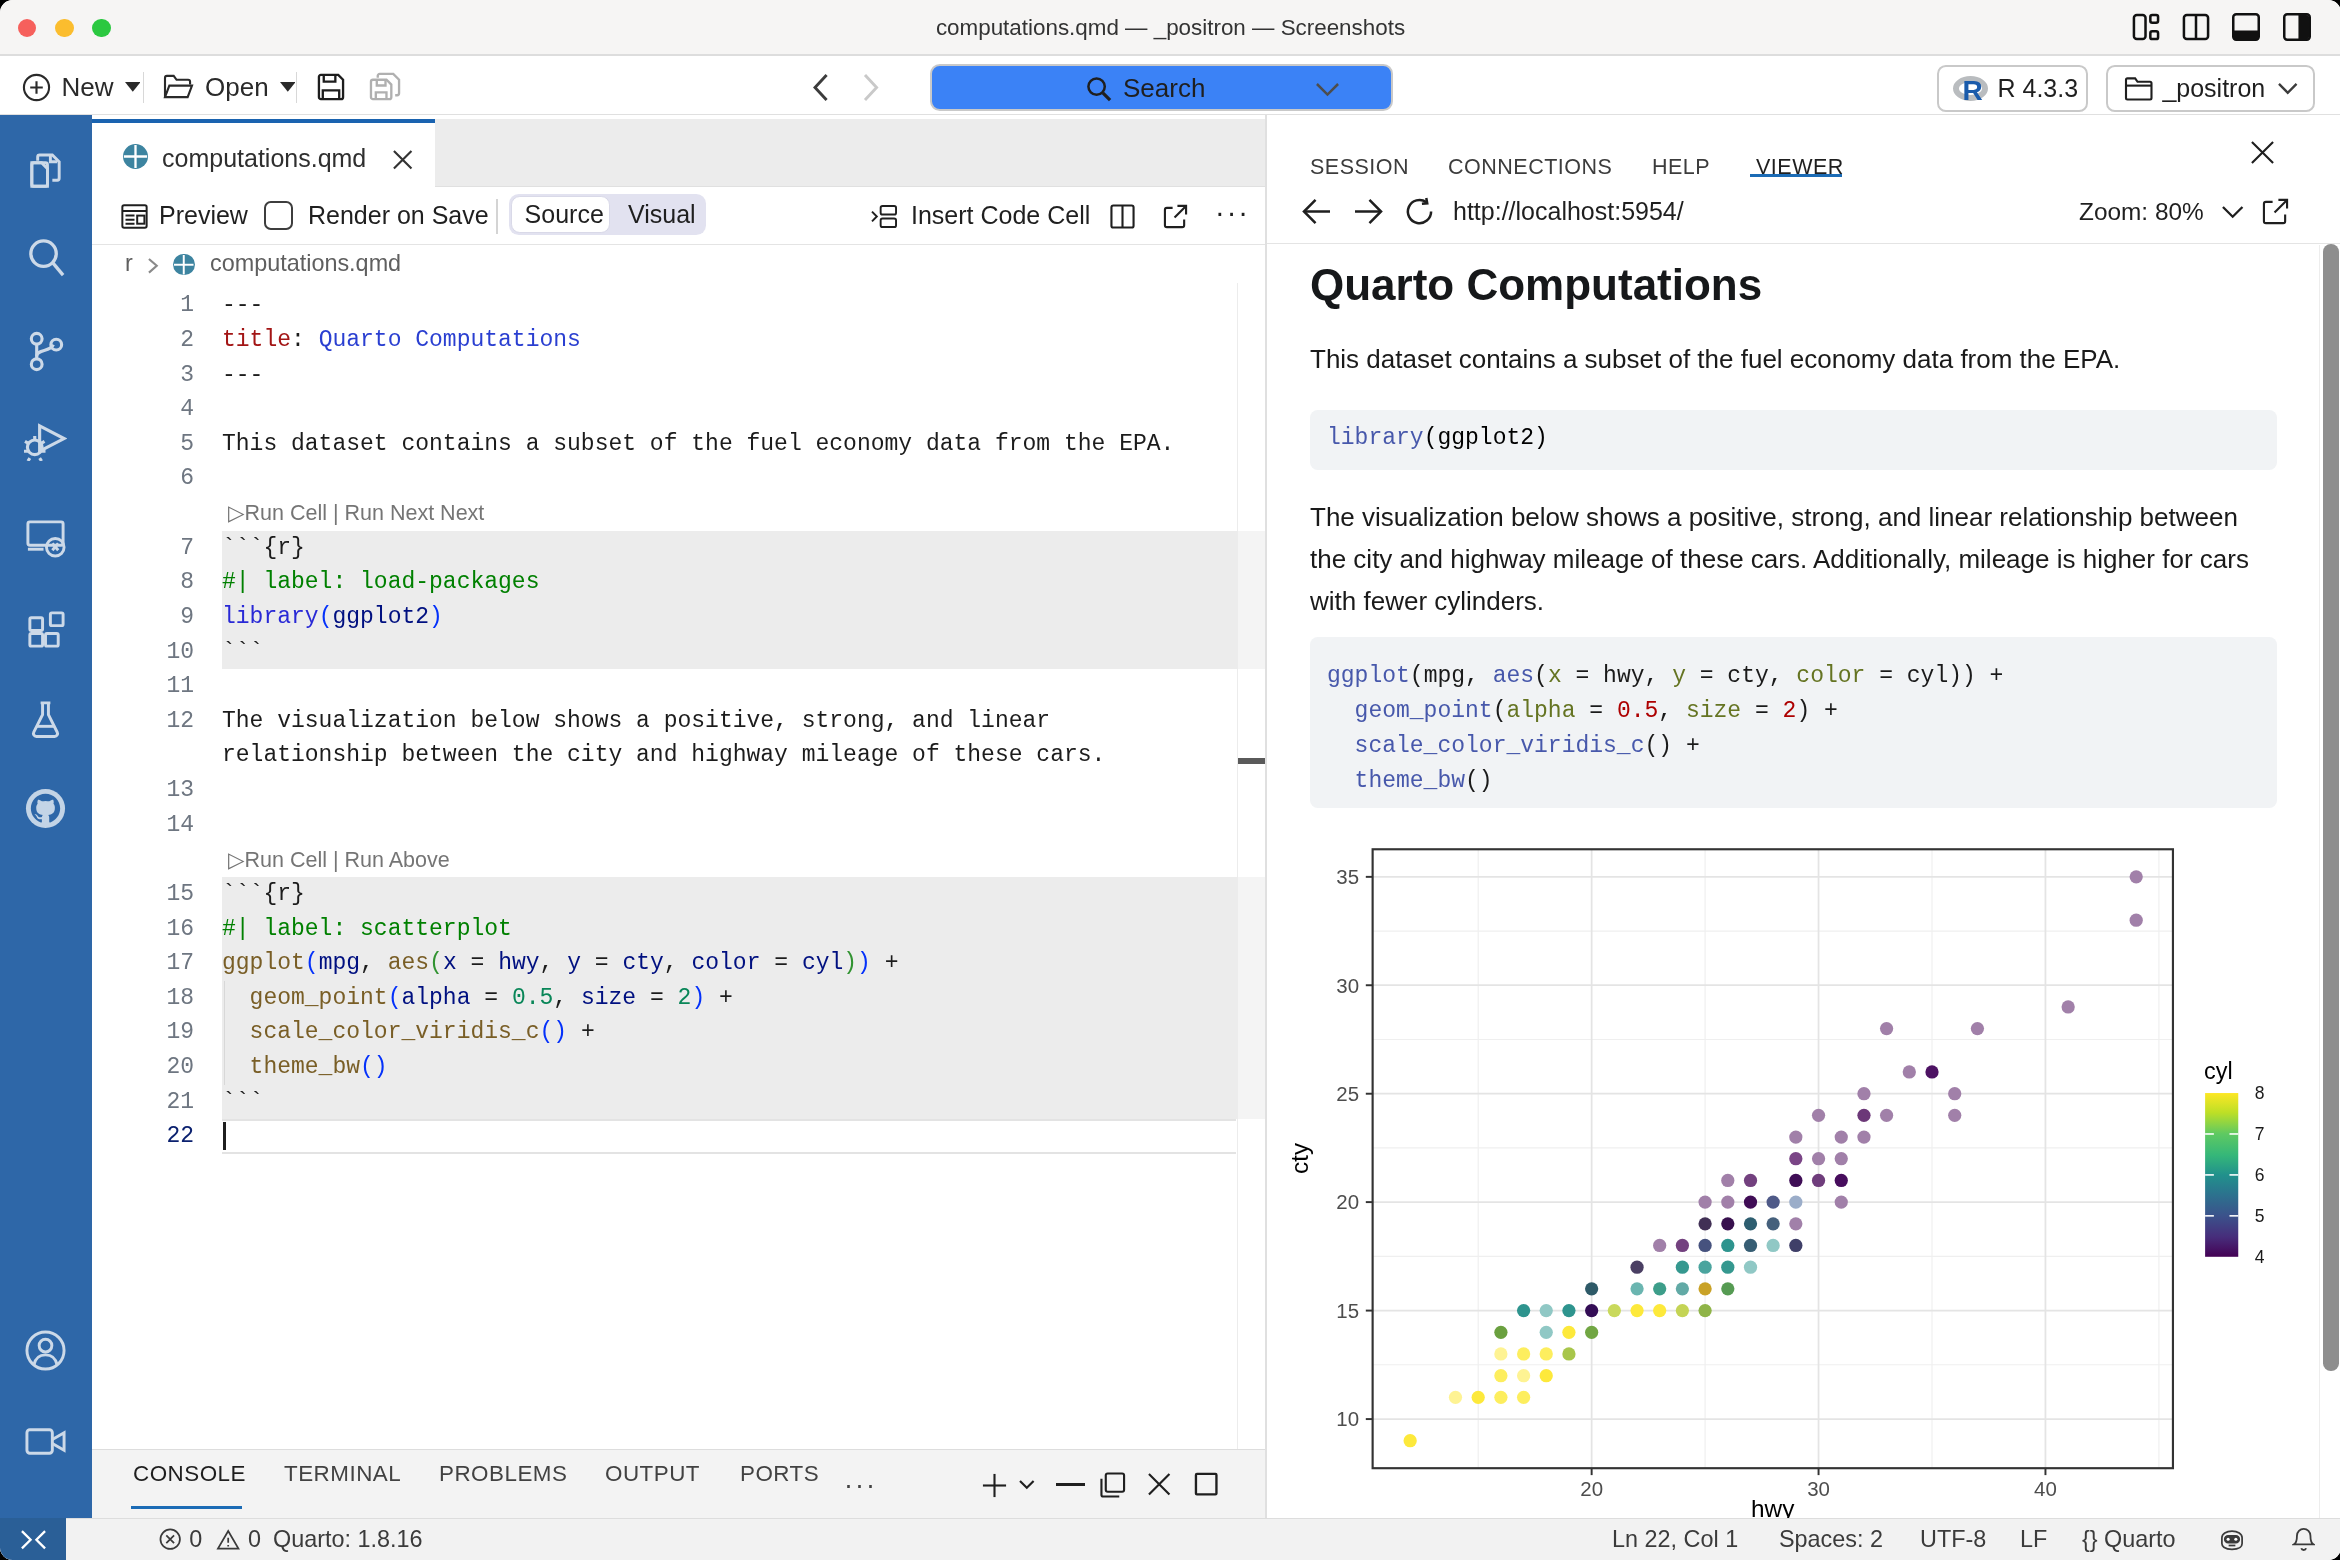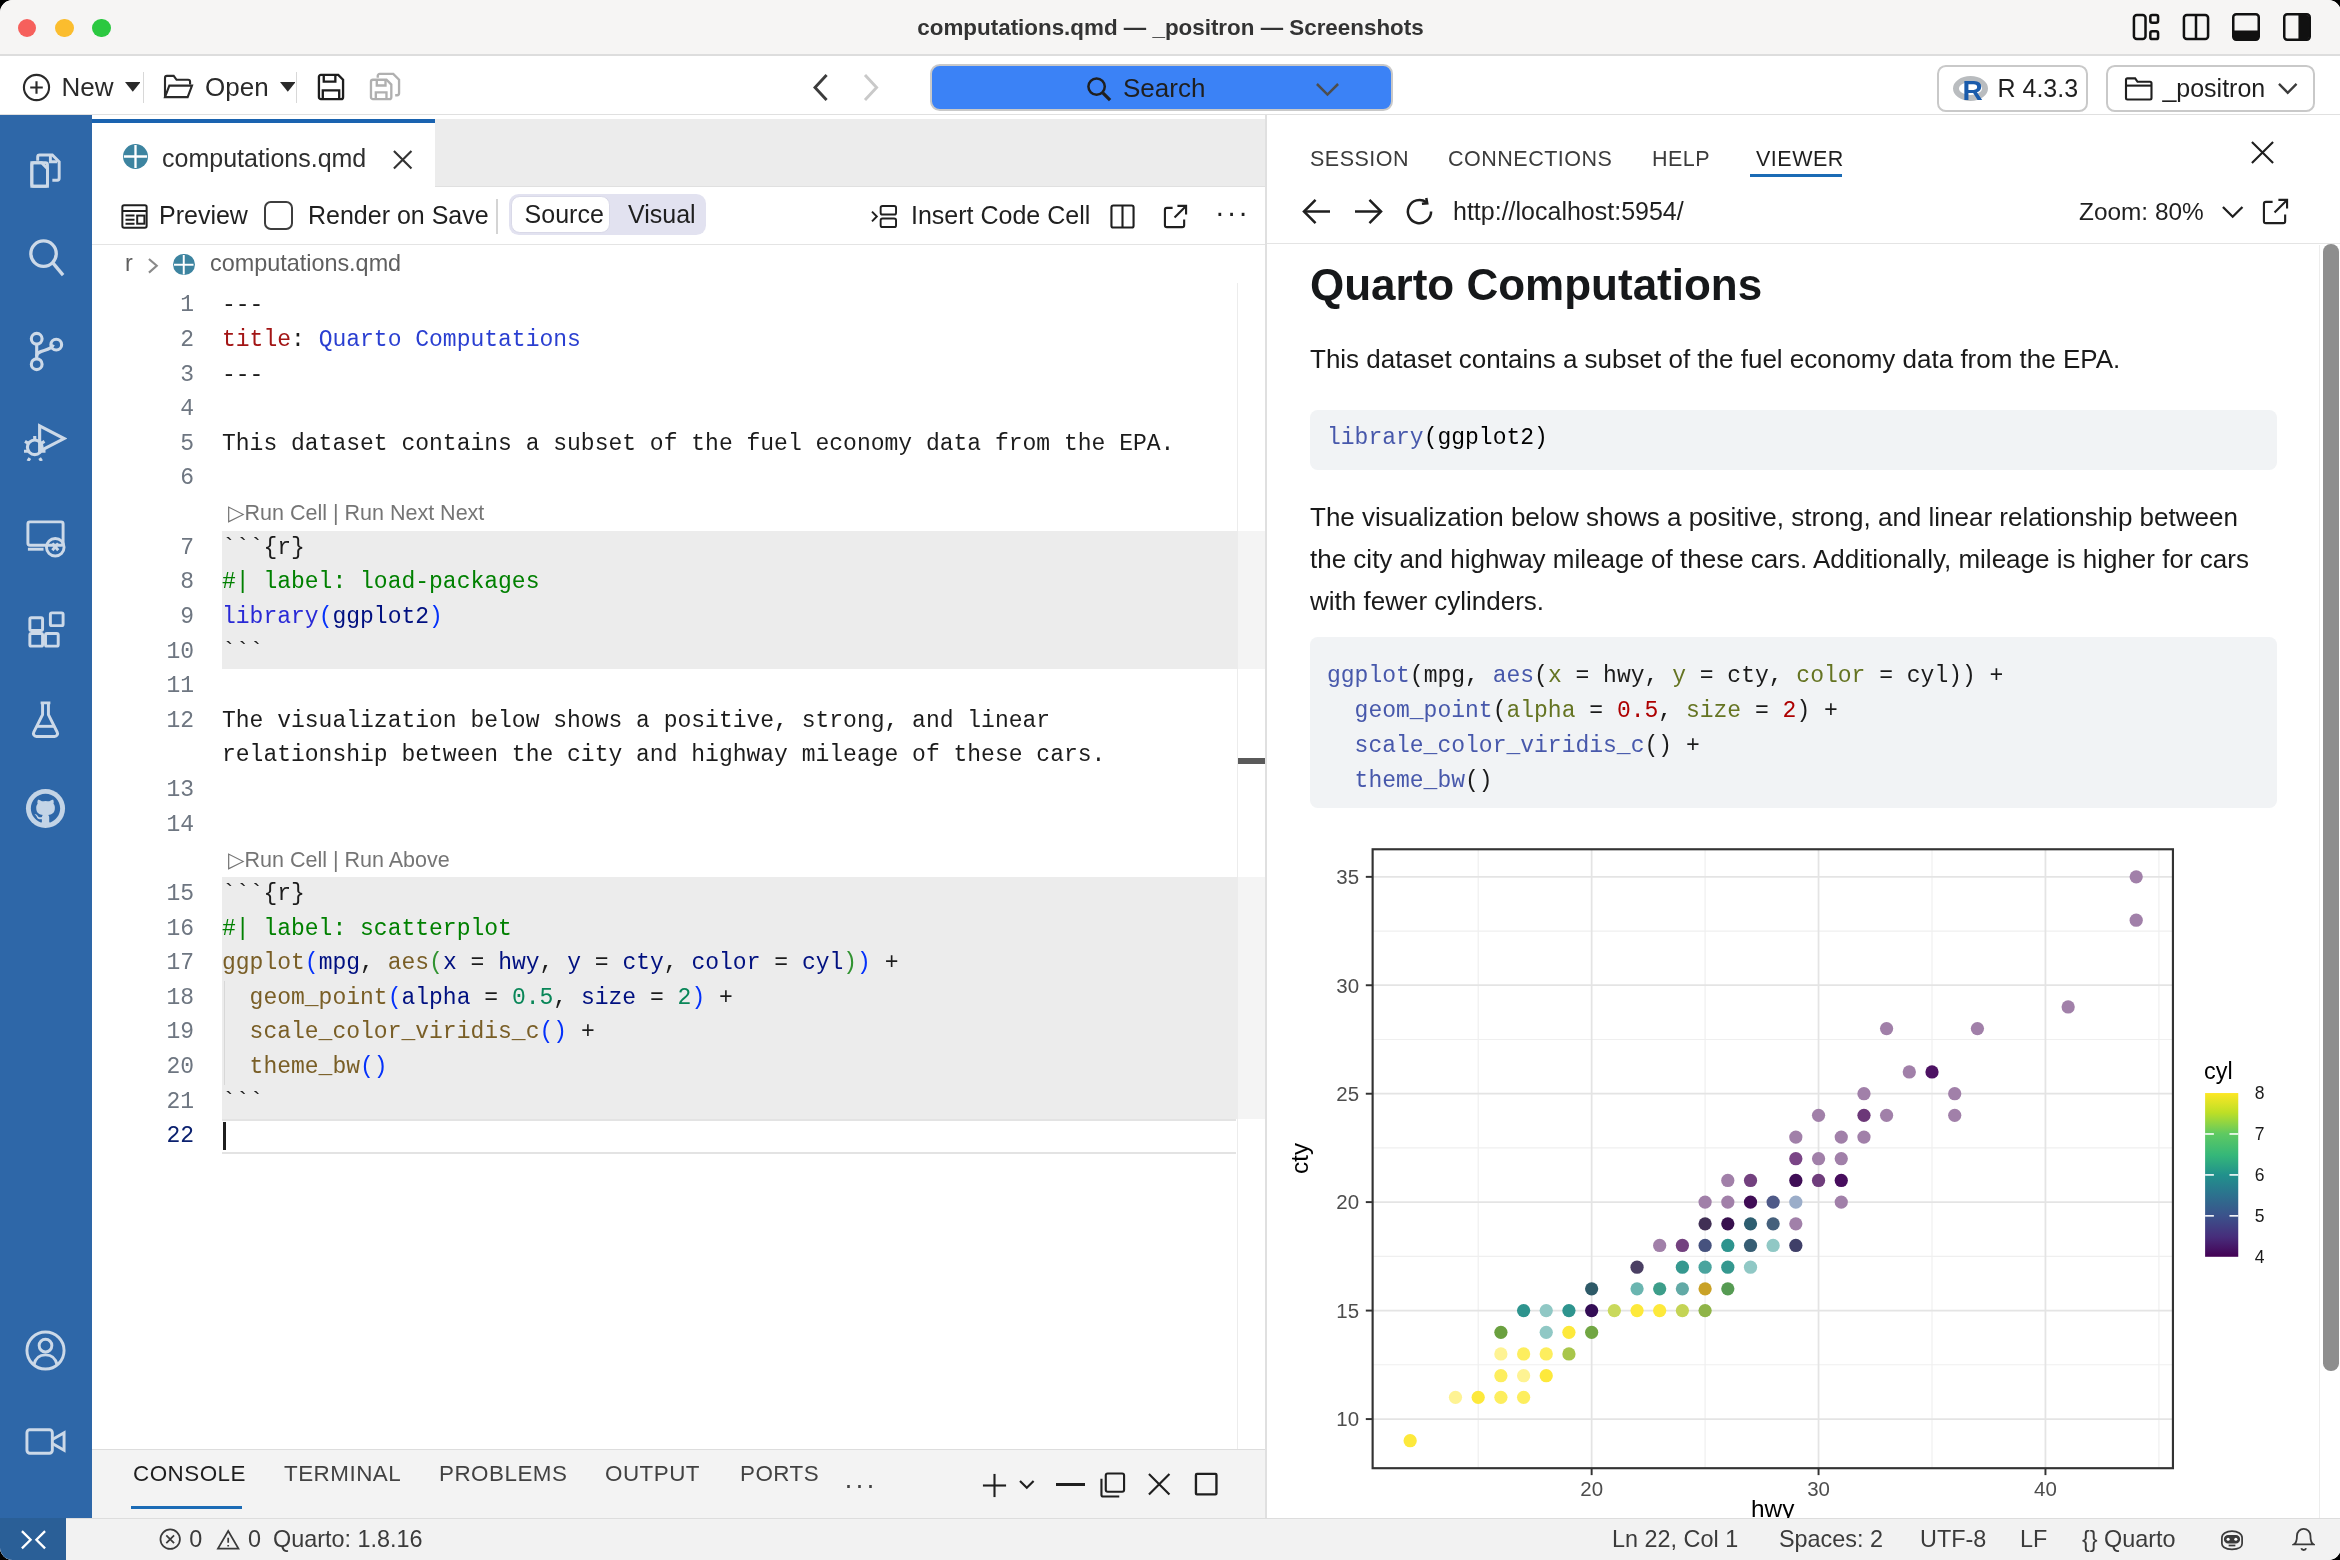--- a/index.html
+++ b/index.html
@@ -1,21 +1,21 @@
 <!DOCTYPE html>
 <html><head><meta charset="utf-8"><style>
 *{margin:0;padding:0;box-sizing:border-box}
 html,body{width:2341px;height:1560px;background:#000;font-family:"Liberation Sans",sans-serif;overflow:hidden}
 .win{position:absolute;left:0;top:0;width:2341px;height:1560px;border-radius:12.7px;overflow:hidden;background:#fff}
 .abs{position:absolute}
 .mono{font-family:"Liberation Mono",monospace}
 
 .titlebar{position:absolute;left:0;top:0;width:2341px;height:56px;background:#f6f5f4;border-bottom:2px solid #ddd}
 .tl{position:absolute;top:18.5px;width:18.5px;height:18.5px;border-radius:50%}
-.title-text{position:absolute;top:14.6px;left:0;width:2341px;text-align:center;font-size:22.4px;color:#333;font-weight:bold}
+.title-text{position:absolute;top:14.6px;left:0;width:2341px;text-align:center;font-size:22.4px;color:#333;font-weight:normal}
 
 .toolbar{position:absolute;left:0;top:58px;width:2341px;height:58px;background:#fff}
 .tbtn{position:absolute;top:0;height:58px;display:flex;align-items:center;gap:11px;color:#2a2a2a;font-size:26px}
 .sep{position:absolute;top:13.7px;width:1px;height:31px;background:#d8d8d8}
 .searchbox{position:absolute;left:930px;top:5.9px;width:463px;height:47px;border:2px solid #c9c9c9;border-radius:9.8px;background:#3b82f6}
 .rbtn{position:absolute;top:6.8px;height:47px;border:2px solid #c9c9c9;border-radius:8.8px;background:#fff;display:flex;align-items:center;font-size:25px;color:#1f1f1f}
 
 .activity{position:absolute;left:0;top:115px;width:92px;height:1403px;background:#2e67a8}
 .aicon{position:absolute;left:24.4px;width:43px;height:43px}
 
@@ -26,21 +26,21 @@
 .crumbs{position:absolute;left:0;top:131px;width:1173px;height:37px;font-size:23.4px;color:#5f5f5f}
 .codearea{position:absolute;left:0;top:168px;width:1173px;height:1166px;background:#fff;overflow:hidden}
 .cline{position:absolute;left:130px;width:1107px;height:35px;line-height:35px;font-size:23px;white-space:pre;font-family:"Liberation Mono",monospace;color:#1c1c1c}
 .lnum{position:absolute;left:39px;width:63px;text-align:right;color:#6e7681;font-family:"Liberation Mono",monospace;font-size:23px;line-height:35px}
 .cell{position:absolute;left:130px;width:1015px;background:#ececec}
 .lens{position:absolute;left:136px;font-size:21.5px;color:#757575;font-family:"Liberation Sans",sans-serif}
 .paneltabs{position:absolute;left:0;top:1334px;width:1173px;height:69px;background:#f3f3f3;border-top:1px solid #ddd;font-size:22.4px;color:#424242}
 .ptab{position:absolute;top:11px;letter-spacing:0.5px}
 
 .rpanel{position:absolute;left:1265px;top:115px;width:1076px;height:1403px;background:#fff;border-left:2px solid #e0e0e0}
-.rtab{position:absolute;top:32px;font-size:21.5px;color:#3c3c3c;letter-spacing:0.5px}
+.rtab{position:absolute;top:40px;font-size:21.5px;color:#3c3c3c;letter-spacing:0.5px}
 .navrow{position:absolute;left:0;top:65px;width:1076px;height:64px;border-bottom:1px solid #e4e4e4}
 .viewer{position:absolute;left:0;top:130px;width:1076px;height:1274px;background:#fff}
 
 .statusbar{position:absolute;left:0;top:1518px;width:2341px;height:42px;background:#f2f2f2;border-top:1px solid #ddd;font-size:23.4px;color:#3b3b3b}
 .sitem{position:absolute;top:6.8px;display:flex;align-items:center;gap:7.8px}
 svg{display:block}
 </style></head>
 <body>
 <div class="win">
 

